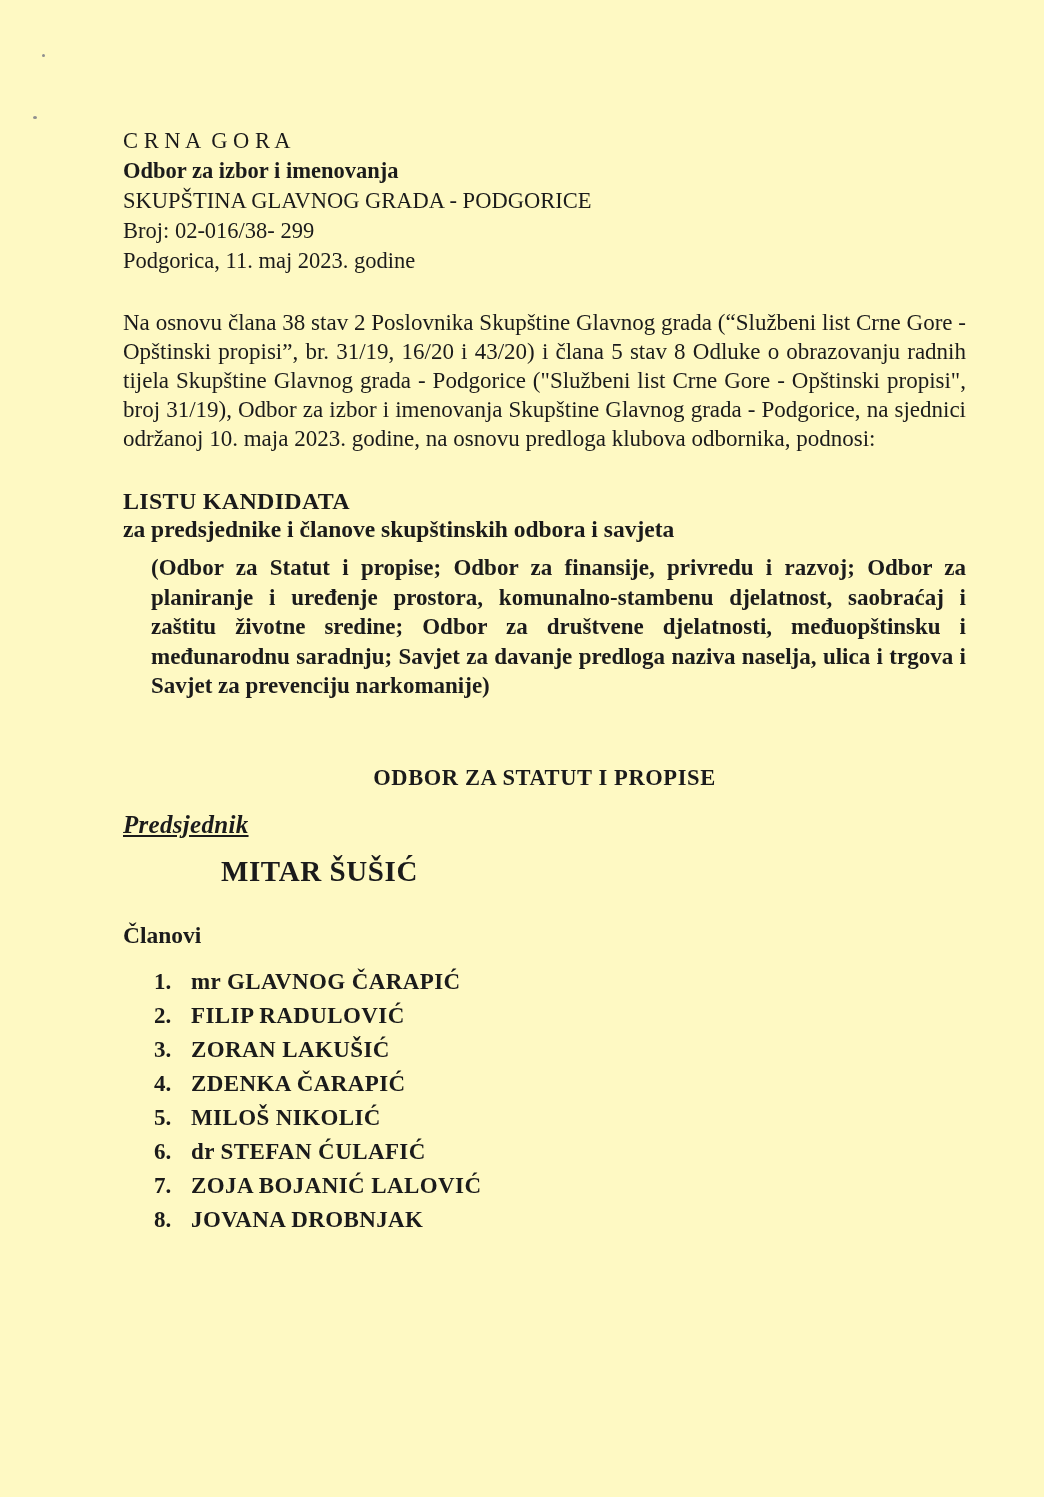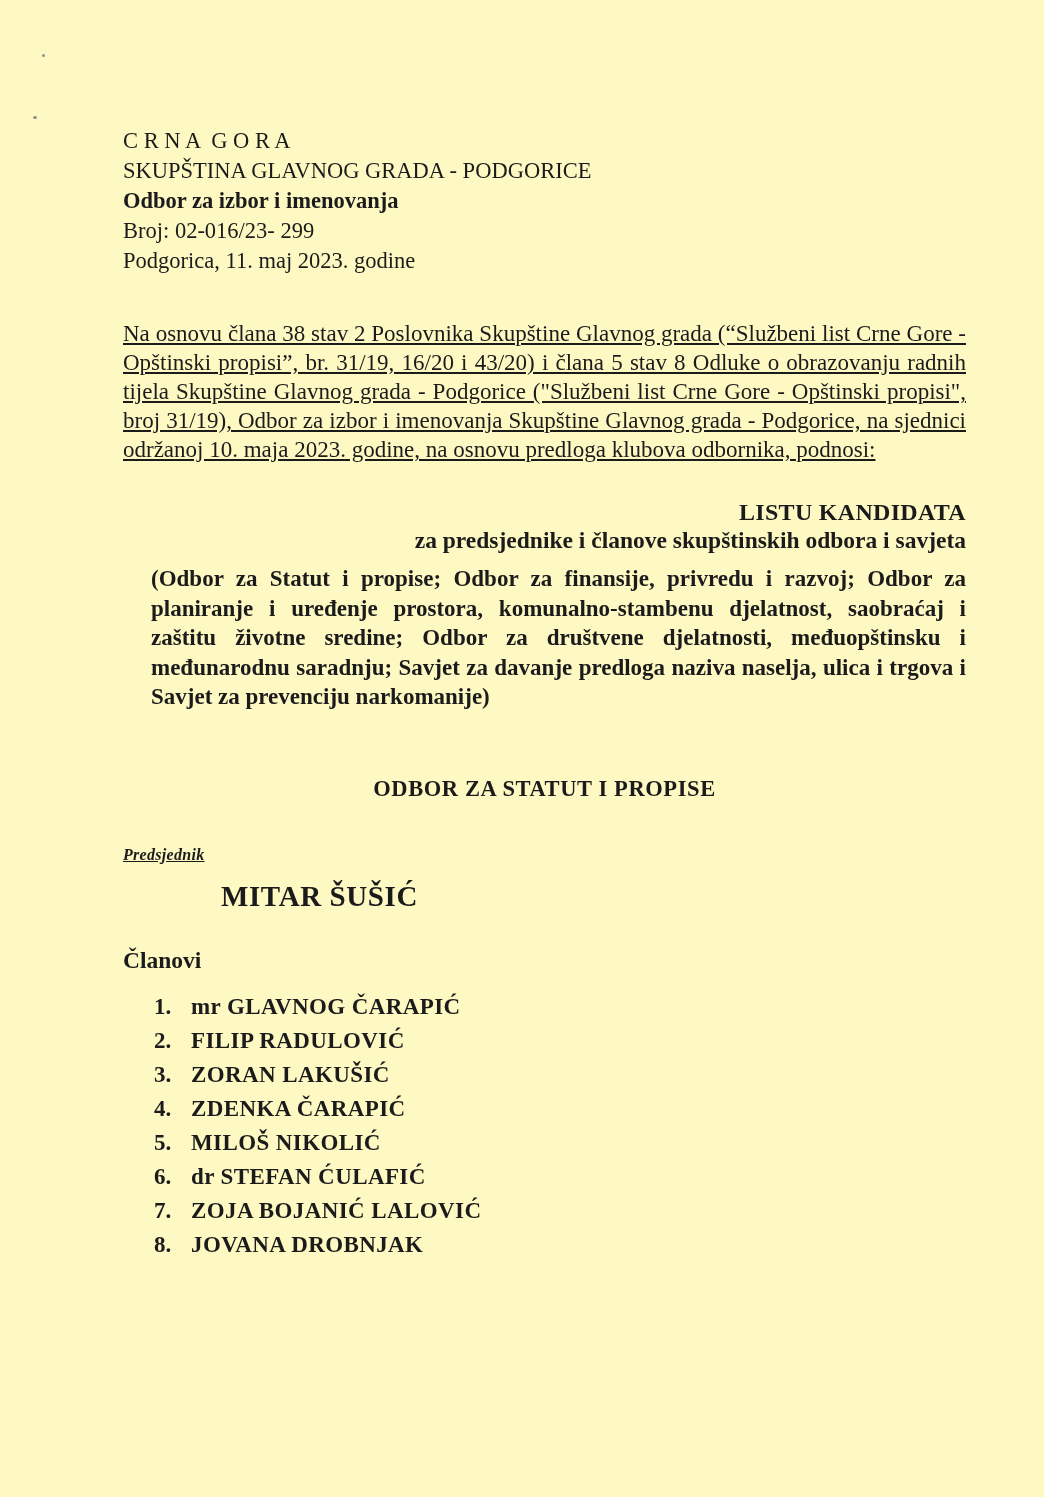--- a/index.html
+++ b/index.html
@@ -10,35 +10,35 @@
     overflow:hidden;
     font-family:"Liberation Serif", "DejaVu Serif", serif;
     color:#1b1b1b;
   }
   .content { position:absolute; left:123px; top:126px; width:843px; }
 
   .hline { font-size:22.5px; line-height:30px; white-space:pre-wrap; }
   .hline.bold { font-weight:bold; }
 
   .para { margin:0; text-align:justify; font-size:23px; line-height:29px; }
-  .para.intro { margin-top:43px;text-decoration:underline; }
+  .para.intro { margin-top:32px; }
   .para.committees { margin-top:10px; font-weight:bold; line-height:29.5px;margin-left:28px; }
 
-  .title-block { margin-top:34px; text-align:right; font-weight:bold; }
+  .title-block { margin-top:34px; text-align:left; font-weight:bold; }
   .title1 { font-size:24px; line-height:28px; letter-spacing:0.3px; }
   .title2 { font-size:23.5px; line-height:28px; }
 
   .section {
     margin:64px 0 0; text-align:center;
     font-size:22.5px; font-weight:bold;
     letter-spacing:0.6px;
   }
 
   .president-label {
-    margin-top:44px; font-size:16px; font-weight:bold;
+    margin-top:20px; font-size:25px; font-weight:bold;
     font-style:italic; text-decoration:underline; letter-spacing:0.3px;
   }
   .president-name {
     margin-top:16px; margin-left:98px;
     font-size:29px; font-weight:bold; letter-spacing:0.6px;
   }
   .members-label { margin-top:34px; font-size:23.5px; font-weight:bold; }
 
   .members { list-style:none; margin:16px 0 0; padding:0 0 0 31px; }
   .members li { display:flex; font-weight:bold; font-size:23px; line-height:34px; }
@@ -53,23 +53,23 @@
 <body>
 
 <div class="page">
   <div class="speck s1"></div>
   <div class="speck s2"></div>
 
   <div class="content">
 
     <header>
       <div class="hline">C R N A  G O R A</div>
+      <div class="hline bold">Odbor za izbor i imenovanja</div>
       <div class="hline">SKUPŠTINA GLAVNOG GRADA - PODGORICE</div>
-      <div class="hline bold">Odbor za izbor i imenovanja</div>
-      <div class="hline">Broj: 02-016/23- 299</div>
+      <div class="hline">Broj: 02-016/38- 299</div>
       <div class="hline">Podgorica, 11. maj 2023. godine</div>
     </header>
 
     <p class="para intro">Na osnovu člana 38 stav 2 Poslovnika Skupštine Glavnog grada (“Službeni list Crne Gore - Opštinski propisi”, br. 31/19, 16/20 i 43/20) i  člana 5 stav 8 Odluke o obrazovanju radnih tijela Skupštine Glavnog grada - Podgorice ("Službeni list Crne Gore - Opštinski propisi", broj 31/19), Odbor za izbor i imenovanja Skupštine Glavnog grada - Podgorice, na sjednici održanoj  10. maja 2023. godine, na  osnovu predloga klubova odbornika, podnosi:</p>
 
     <div class="title-block">
       <div class="title1">LISTU KANDIDATA</div>
       <div class="title2">za predsjednike i članove skupštinskih odbora i savjeta</div>
     </div>
 

